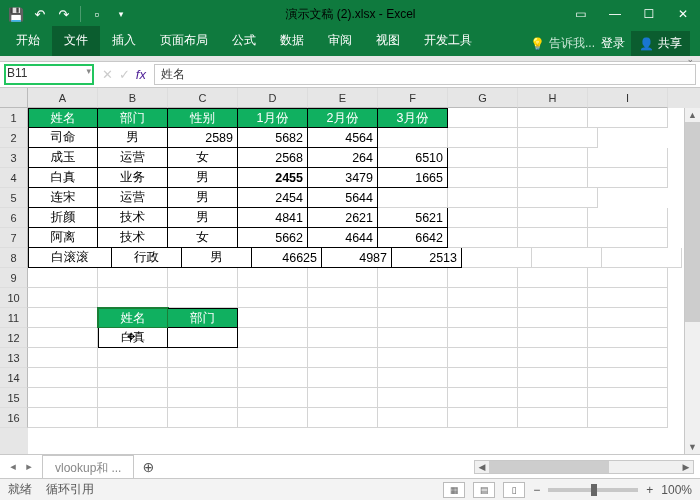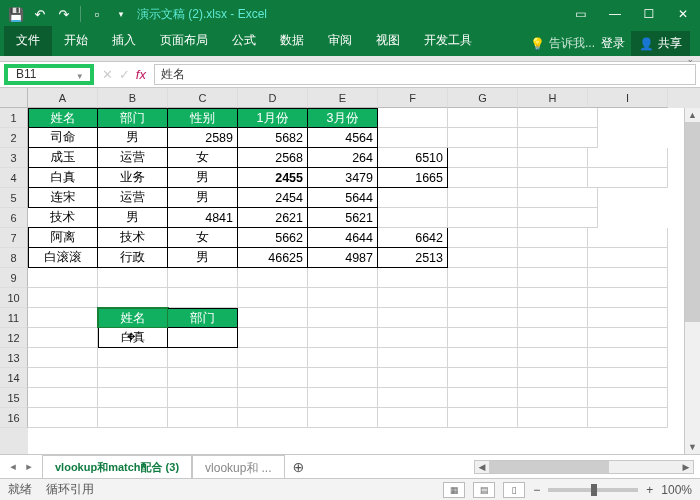--- a/index.html
+++ b/index.html
@@ -1,32 +1,32 @@
 <!DOCTYPE html>
 <html><head>
 <meta charset="utf-8">
 <style>
 *{margin:0;padding:0;box-sizing:border-box;font-family:"Microsoft YaHei","Segoe UI",sans-serif;font-size:12px;-webkit-user-select:none;user-select:none}
 body{background:#fff;width:700px;height:500px;overflow:hidden;display:flex;flex-direction:column}
 .titlebar{background:#0f7a3e;height:28px;display:flex;align-items:center;color:#fff}
 .qat{display:flex;align-items:center;gap:4px;padding:0 6px}
 .qat .ico{width:20px;height:22px;display:flex;align-items:center;justify-content:center;color:#fff;font-size:13px}
 .qat .sep{width:1px;height:16px;background:rgba(255,255,255,.25);margin:0 2px}
-.title-center{flex:1;text-align:left;font-size:12px;color:#5eead4}
+.title-center{flex:1;text-align:center;font-size:12px;color:#000000}
 .winbtns{display:flex}
 .winbtn{width:34px;height:28px;display:flex;align-items:center;justify-content:center;color:#fff;font-size:12px}
 .ribbon-tabs{background:#0f7a3e;height:28px;display:flex;align-items:flex-end;color:#fff;padding:0 4px}
 .rtab{padding:6px 12px 7px;font-size:12px;cursor:pointer}
 .rtab.file{background:#0b5d2f}
 .ribbon-right{margin-left:auto;display:flex;align-items:center;gap:6px;padding-right:6px}
 .tellme{display:flex;align-items:center;gap:4px;font-size:12px;color:#c7e6d4}
 .share{background:#0b5d2f;padding:4px 8px;display:flex;align-items:center;gap:4px}
 .collapse-bar{height:6px;background:#e6e6e6;border-bottom:1px solid #c8c8c8;display:flex;justify-content:flex-end;align-items:center;padding-right:6px;color:#777;font-size:9px}
 .namebox-row{height:26px;display:flex;align-items:stretch;border-bottom:1px solid #c8c8c8;background:#fff}
-.namebox{width:90px;border:4px solid #22c55e;margin:2px 0 2px 4px;display:flex;align-items:flex-end;padding:0 8px;font-size:12px;color:#333;justify-content:space-between}
+.namebox{width:90px;border:2px solid #22c55e;margin:2px 0 2px 4px;display:flex;align-items:flex-start;padding:0 1px;font-size:12px;color:#333;justify-content:space-between}
 .fx-icos{display:flex;align-items:center;gap:6px;padding:0 8px;color:#999}
 .fx-icos span{font-size:13px}
 .formula-bar{flex:1;border:1px solid #c8c8c8;margin:2px 4px 2px 0;display:flex;align-items:center;padding:0 6px;font-size:13px;color:#333}
 .sheet-area{flex:1;display:flex;position:relative;overflow:hidden;background:#fff}
 .rowhdrs{display:flex;flex-direction:column;background:#e6e6e6}
 .corner{width:28px;height:20px;border-right:1px solid #bbb;border-bottom:1px solid #bbb;background:#e6e6e6}
 .rh{width:28px;height:20px;border-right:1px solid #bbb;border-bottom:1px solid #ddd;display:flex;align-items:center;justify-content:center;color:#333;background:#e6e6e6;font-size:11px}
 .grid{flex:1;overflow:hidden;position:relative}
 .colhdrs{display:flex;height:20px;background:#e6e6e6}
 .ch{height:20px;border-right:1px solid #ddd;border-bottom:1px solid #bbb;display:flex;align-items:center;justify-content:center;color:#333;font-size:11px;background:#e6e6e6}
@@ -78,22 +78,22 @@
   <div class="title-center">演示文稿 (2).xlsx - Excel</div>
   <div class="winbtns">
     <div class="winbtn">▭</div>
     <div class="winbtn">—</div>
     <div class="winbtn">☐</div>
     <div class="winbtn close">✕</div>
   </div>
 </div>
 
 <div class="ribbon-tabs">
+  <div class="rtab">开始</div>
   <div class="rtab file">文件</div>
-  <div class="rtab">开始</div>
   <div class="rtab">插入</div>
   <div class="rtab">页面布局</div>
   <div class="rtab">公式</div>
   <div class="rtab">数据</div>
   <div class="rtab">审阅</div>
   <div class="rtab">视图</div>
   <div class="rtab">开发工具</div>
   <div class="ribbon-right">
     <div class="tellme">
         <span>💡</span>
@@ -110,21 +110,21 @@
 <div class="collapse-bar">⌄</div>
 
 <div class="namebox-row">
   <div class="namebox">
       <span>B11</span>
       <span style="font-size:9px;color:#888">▾</span>
     </div>
   <div class="fx-icos">
     <span style="color:#ccc">✕</span>
     <span style="color:#ccc">✓</span>
-    <span style="font-style:italic;color:#be185d">fx</span>
+    <span style="font-style:italic;color:#4c1d95">fx</span>
   </div>
   <div class="formula-bar">
       <span>姓名</span>
     </div>
 </div>
 
 <div class="sheet-area">
   <div class="rowhdrs">
     <div class="corner"></div>
   <div class="rh">1</div>
@@ -155,20 +155,21 @@
         <div class="ch" style="width: 70px;">G</div>
         <div class="ch" style="width: 70px;">H</div>
         <div class="ch" style="width: 80px;">I</div>
       </div>
     <div class="rows">
         <div class="row">
           <div class="cell hdr tb tb-left tb-top" style="width: 70px;">姓名</div>
           <div class="cell hdr tb tb-top" style="width: 70px;">部门</div>
           <div class="cell hdr tb tb-top" style="width: 70px;">性别</div>
           <div class="cell hdr tb tb-top" style="width: 70px;">1月份</div>
+          <div class="cell hdr tb tb-top" style="width: 70px;">2月份</div>
           <div class="cell hdr tb tb-top" style="width: 70px;">3月份</div>
           <div class="cell" style="width: 70px;"></div>
           <div class="cell" style="width: 70px;"></div>
           <div class="cell" style="width: 80px;"></div>
         </div>
         <div class="row">
           <div class="cell tb tb-left" style="width: 70px;">司命</div>
           <div class="cell tb" style="width: 70px;">男</div>
           <div class="cell tb num" style="width: 70px;">2589</div>
           <div class="cell tb num" style="width: 70px;">5682</div>
@@ -203,20 +204,21 @@
           <div class="cell tb tb-left" style="width: 70px;">连宋</div>
           <div class="cell tb" style="width: 70px;">运营</div>
           <div class="cell tb" style="width: 70px;">男</div>
           <div class="cell tb num" style="width: 70px;">2454</div>
           <div class="cell tb num" style="width: 70px;">5644</div>
           <div class="cell" style="width: 70px;"></div>
           <div class="cell" style="width: 70px;"></div>
           <div class="cell" style="width: 80px;"></div>
         </div>
         <div class="row">
+          <div class="cell tb tb-left" style="width: 70px;">折颜</div>
           <div class="cell tb" style="width: 70px;">技术</div>
           <div class="cell tb" style="width: 70px;">男</div>
           <div class="cell tb num" style="width: 70px;">4841</div>
           <div class="cell tb num" style="width: 70px;">2621</div>
           <div class="cell tb num" style="width: 70px;">5621</div>
           <div class="cell" style="width: 70px;"></div>
           <div class="cell" style="width: 70px;"></div>
           <div class="cell" style="width: 80px;"></div>
         </div>
         <div class="row">
@@ -224,21 +226,21 @@
           <div class="cell tb" style="width: 70px;">技术</div>
           <div class="cell tb" style="width: 70px;">女</div>
           <div class="cell tb num" style="width: 70px;">5662</div>
           <div class="cell tb num" style="width: 70px;">4644</div>
           <div class="cell tb num" style="width: 70px;">6642</div>
           <div class="cell" style="width: 70px;"></div>
           <div class="cell" style="width: 70px;"></div>
           <div class="cell" style="width: 80px;"></div>
         </div>
         <div class="row">
-          <div class="cell tb tb-left" style="width: 70px;">白滚滚</div>
+          <div class="cell tb tb-left" style="width: 84px;">白滚滚</div>
           <div class="cell tb" style="width: 70px;">行政</div>
           <div class="cell tb" style="width: 70px;">男</div>
           <div class="cell tb num" style="width: 70px;">46625</div>
           <div class="cell tb num" style="width: 70px;">4987</div>
           <div class="cell tb num" style="width: 70px;">2513</div>
           <div class="cell" style="width: 70px;"></div>
           <div class="cell" style="width: 70px;"></div>
           <div class="cell" style="width: 80px;"></div>
         </div>
         <div class="row">
@@ -338,21 +340,20 @@
       <div class="arr d">▼</div>
     </div>
   </div>
 </div>
 
 <div class="sheet-tabs">
   <div class="st-nav">
       <span>◂</span>
       <span>▸</span>
     </div>
-  <div class="st-tab active">vlookup和match配合 (3)</div>
   <div class="st-tab dim"><span>vlookup和</span> <span>...</span></div>
   <div class="st-add">⊕</div>
   <div class="st-scroll">
     <div class="hscroll">
       <div class="arr l">◀</div>
       <div class="thumb"></div>
       <div class="arr r">▶</div>
     </div>
   </div>
 </div>

